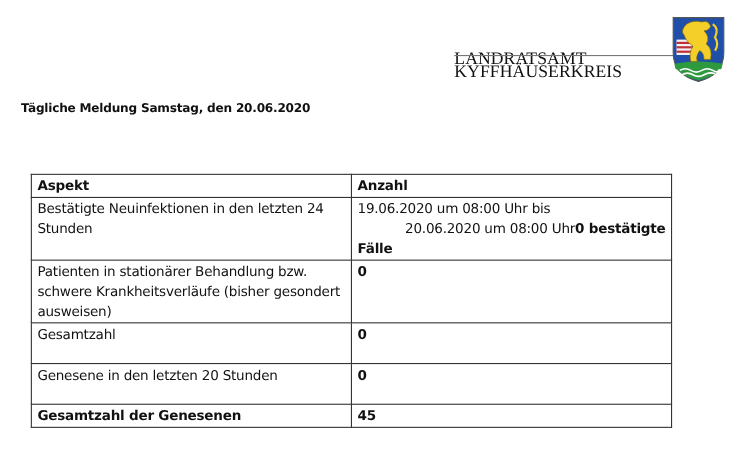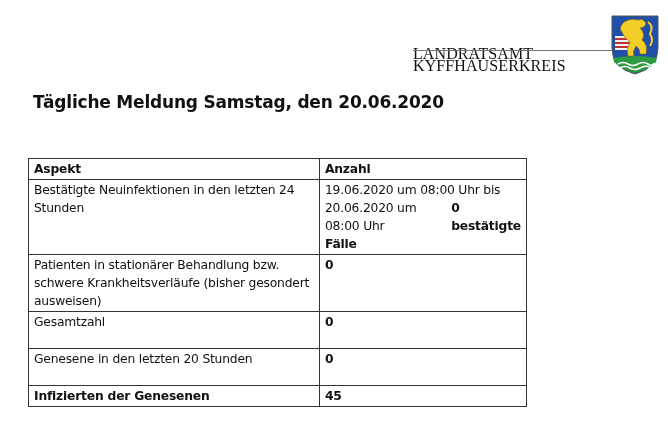--- a/index.html
+++ b/index.html
@@ -1,25 +1,25 @@
 <!DOCTYPE html>
 <html><head>
   <meta charset="utf-8">
   <style>
     html, body { margin:0; padding:0; background:#fff; }
     body { width:668px; height:422px; position:relative; overflow:hidden; font-family:"DejaVu Sans", sans-serif; color:#111; }
     .letterhead { position:absolute; left:413px; top:25px; font-family:"Liberation Serif", serif; font-weight:normal; font-size:16px; line-height:12px; letter-spacing:0.1px; color:#111;margin-top:23px; }
     .headline-rule { position:absolute; left:413px; top:50px; width:205px; height:1px; background:#777; }
     .crest { position:absolute; left:610px; top:14px; width:50px; height:62px; }
-    .title { position:absolute; left:33px; top:92px; font-size:17px; font-weight:bold; letter-spacing:-0.2px; }
-    table { position:absolute; left:28px; top:158px; border-collapse:collapse; width:499px; font-size:12.3px; letter-spacing:-0.2px; }
+    .title { position:absolute; left:19px; top:92px; font-size:11px; font-weight:bold; letter-spacing:-0.2px; }
+    table { position:absolute; left:28px; top:158px; border-collapse:collapse; width:583px; font-size:12.3px; letter-spacing:-0.2px; }
     td { border:1px solid #333; vertical-align:top; padding:1px 5px 1px 5px; line-height:18px; }
     td.c1 { width:280px; }
     .b { font-weight:bold; }
-    .cases { display:flex; justify-content:space-between; }
+    .cases { display:flex; justify-content:flex-end; }
   </style>
 </head>
 <body>
 
 <div class="letterhead">
   <div>LANDRATSAMT</div>
   <div>KYFFHÄUSERKREIS</div>
 </div>
 <div class="headline-rule"></div>
 
@@ -61,17 +61,17 @@
   </tr>
   <tr style="height:37px">
     <td class="c1">Gesamtzahl</td>
     <td class="b">0</td>
   </tr>
   <tr style="height:37px">
     <td class="c1">Genesene in den letzten 20 Stunden</td>
     <td class="b">0</td>
   </tr>
   <tr style="height:20px">
-    <td class="c1 b">Infizierten der Genesenen</td>
+    <td class="c1 b">Gesamtzahl der Genesenen</td>
     <td class="b">45</td>
   </tr>
 </tbody>
   </table>
 
 </body></html>

